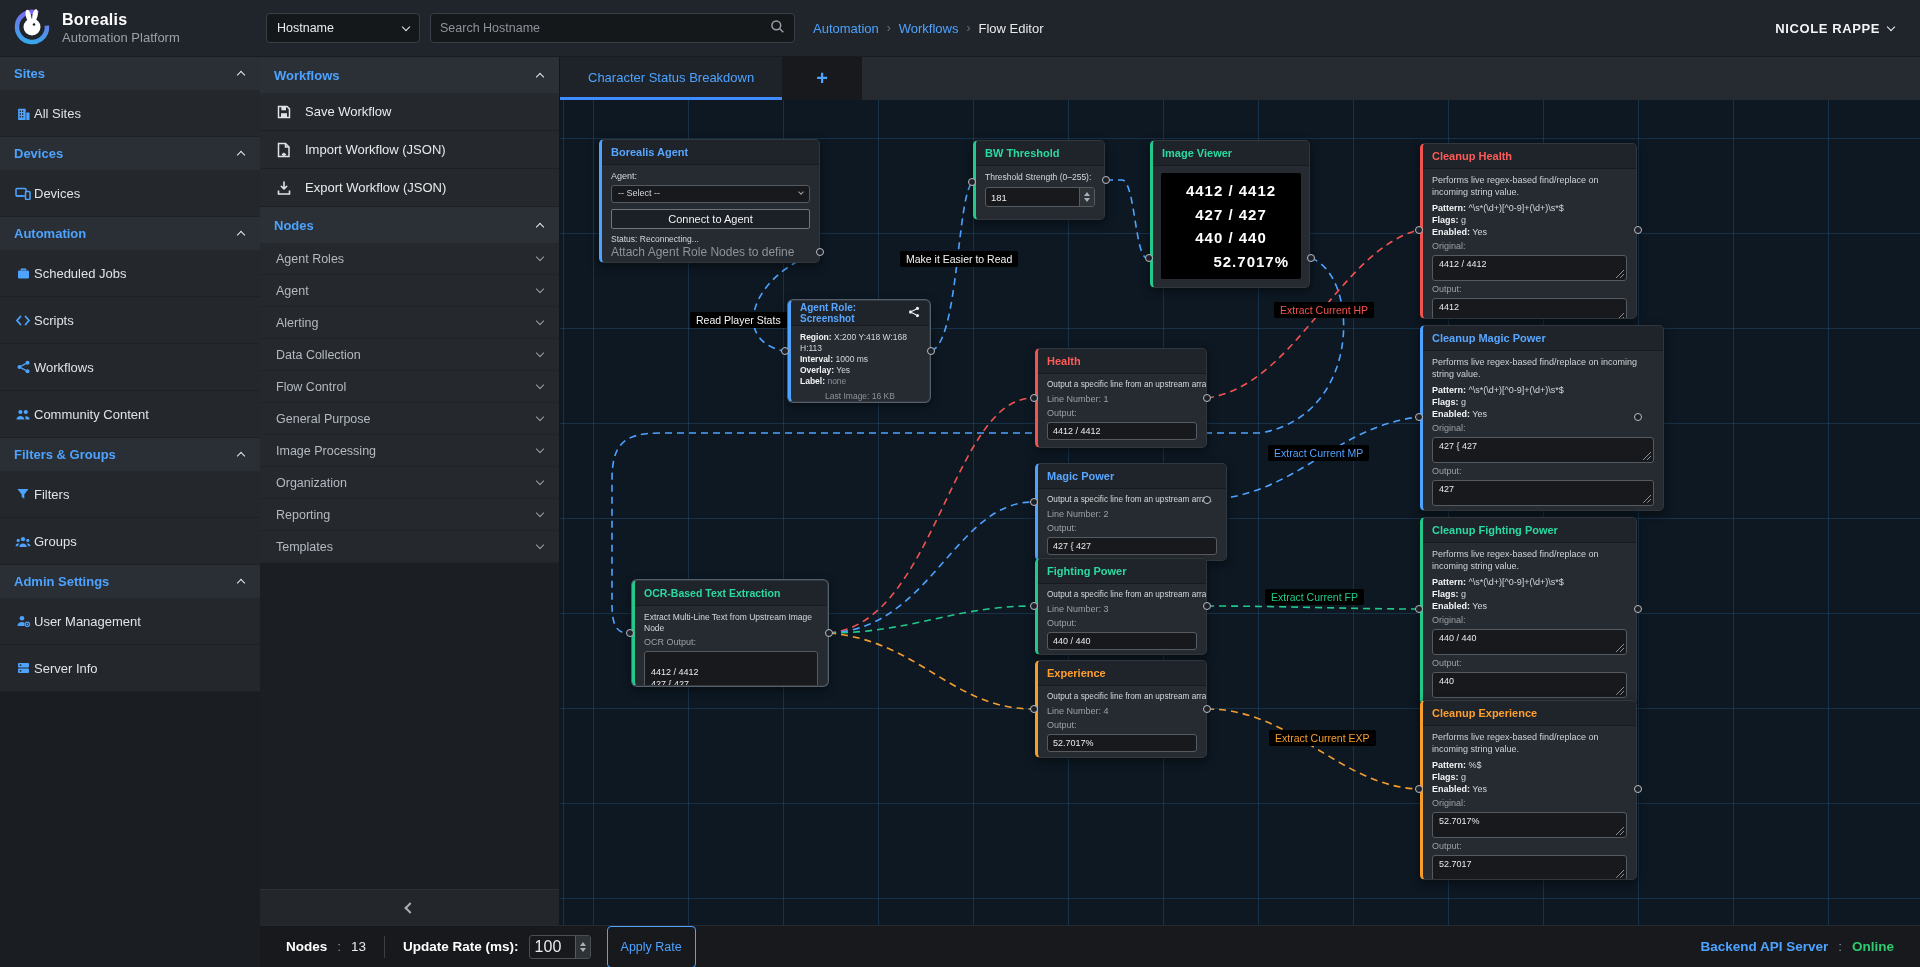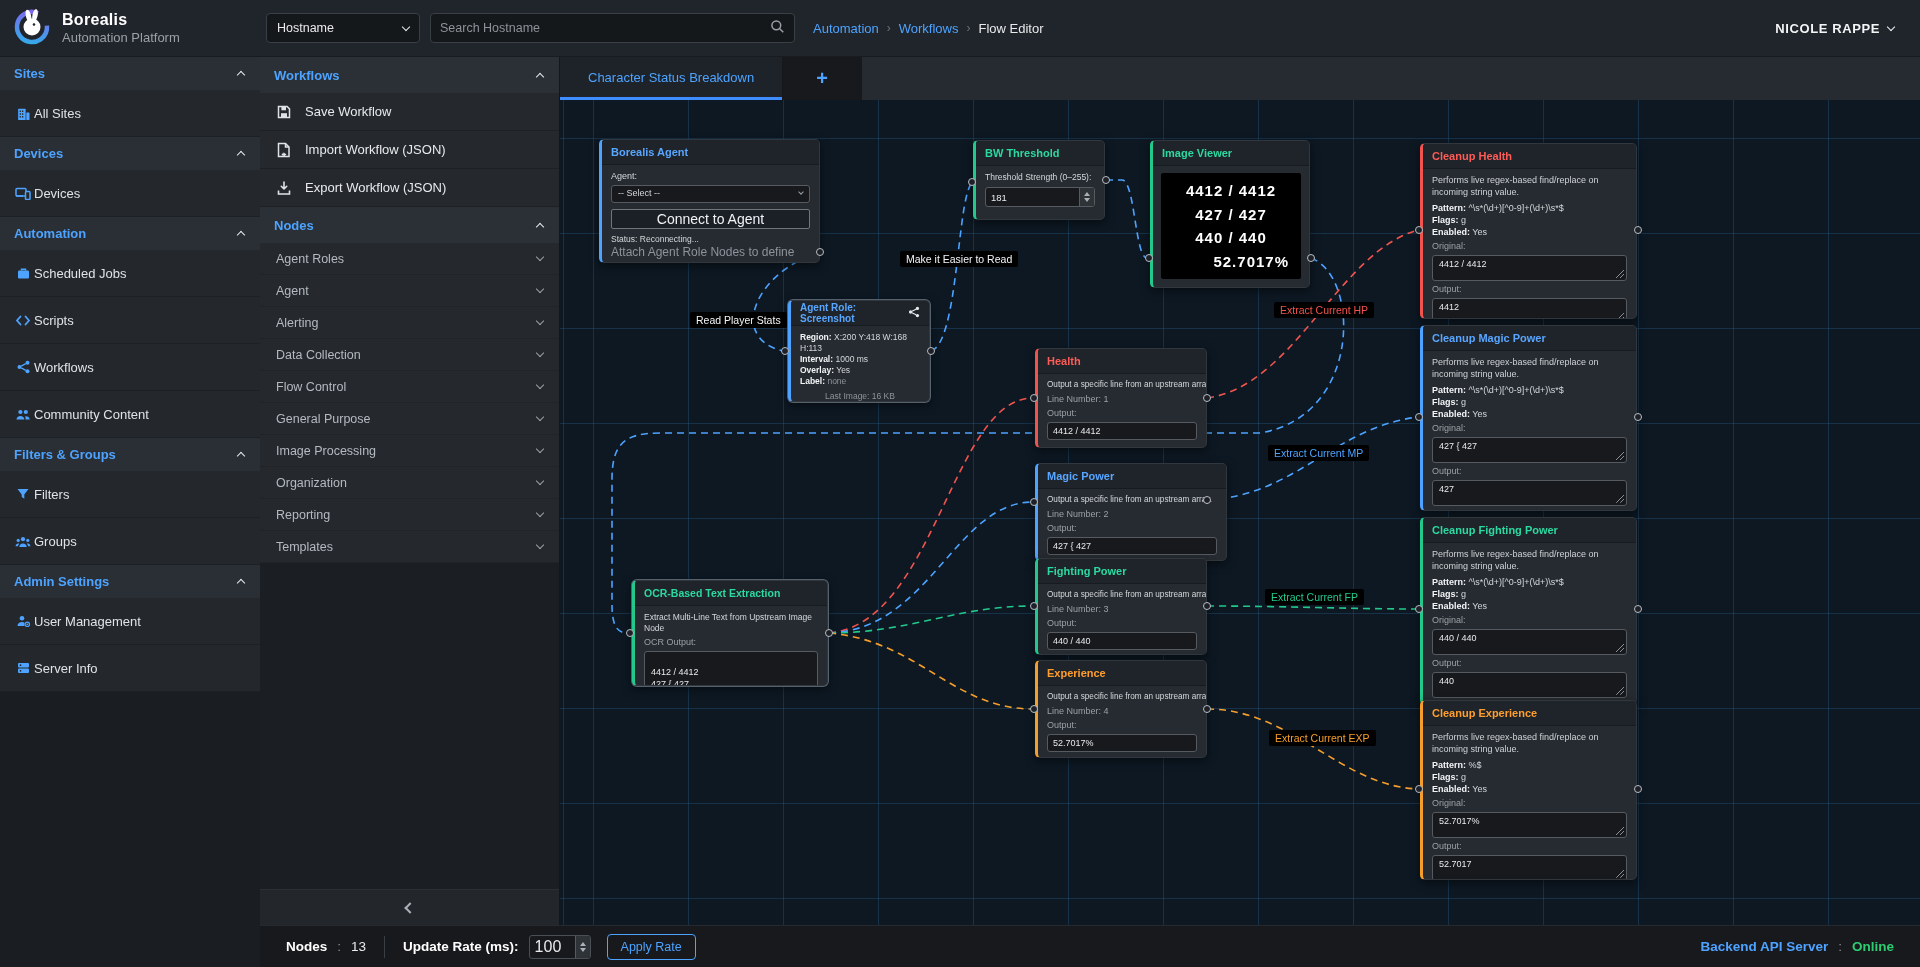--- a/index.html
+++ b/index.html
@@ -83,21 +83,21 @@
   .accent-red { border-left:3px solid #f1544f; }
   .accent-orange { border-left:3px solid #f59e2c; }
   .t-blue { color:#58a6ff; } .t-green { color:#2cd9a0; } .t-red { color:#ff5b57; } .t-orange { color:#ff9e2e; }
   .nlabel { color:#9aa0a6; margin:3px 0 2px; }
   .nin { width:100%; height:18px; background:#17191d; border:1px solid #565b61; border-radius:3px;
     color:#e8eaec; font-size:9px; font-family:inherit; padding:0 5px; outline:none; }
   .nselect { width:100%; height:18px; background:#17191d; border:1px solid #565b61; border-radius:3px;
     display:flex; align-items:center; justify-content:space-between; padding:0 6px; font-size:9px; color:#d4d8dc; cursor:pointer; }
   .nselect .chev { width:4px; height:4px; color:#9aa0a6; }
   .nbutton { width:100%; height:20px; margin-top:6px; background:#1b2026; border:1px solid #70757b; border-radius:2px;
-    color:#f0f2f4; font-size:14px; display:flex; align-items:center; justify-content:center; cursor:pointer; }
+    color:#f0f2f4; font-size:11px; display:flex; align-items:center; justify-content:center; cursor:pointer; }
   .ntextarea { position:relative; width:100%; background:#17191d; border:1px solid #565b61; border-radius:3px;
     padding:3px 6px; color:#e8eaec; min-height:26px; }
   .grip { position:absolute; right:2px; bottom:2px; width:10px; height:10px;
     background:repeating-linear-gradient(135deg, transparent 0 2px, #8a9097 2px 3px);
     clip-path:polygon(100% 0,100% 100%,0 100%); }
   .kv b { color:#f2f4f6; }
   .desc { color:#cfd3d7; margin-bottom:5px; }
   .muted { color:#8d939a; }
   .num-wrap { display:flex; height:20px; border:1px solid #565b61; border-radius:3px; overflow:hidden; background:#17191d; }
   .num-wrap input { flex:1; min-width:0; background:transparent; border:none; outline:none; color:#e8eaec; font-size:9.5px; padding:0 5px; font-family:inherit; }
@@ -118,21 +118,21 @@
     font-size:10.5px; white-space:nowrap; cursor:default; }
 
   
   .footer { grid-row:3; grid-column:2/4; background:#17191d; border-top:1px solid #262a2f;
     display:flex; align-items:center; padding:0 26px; font-size:13.5px; }
   .fw { font-weight:bold; color:#fff; }
   .fsep { color:#8d939a; margin:0 10px; }
   .vdiv { width:1px; height:22px; background:#3a3f45; margin:0 18px; }
   .footer .num-wrap { height:24px; width:62px; margin-left:10px; border-color:#4a4f55; }
   .footer .num-wrap input { font-size:16px; }
-  .apply-btn { margin-left:16px; height:26px; padding:0 13px; background:transparent; border:1px solid #4da3ff;
+  .apply-btn { margin-left:16px; height:42px; padding:0 13px; background:transparent; border:1px solid #4da3ff;
     border-radius:4px; color:#4da3ff; font-size:12.5px; font-family:inherit; cursor:pointer; }
   .api-label { color:#4da3ff; font-weight:bold; }
   .online { color:#2ecc71; font-weight:bold; }
 </style>
 </head>
 <body>
 
 <div class="app">
 
   <div class="header">
@@ -563,21 +563,21 @@
           <div class="kv"><b>Pattern:</b> <span>^\s*(\d+)[^0-9]+(\d+)\s*$</span></div>
           <div class="kv"><b>Flags:</b> <span>g</span></div>
           <div class="kv"><b>Enabled:</b> <span>Yes</span></div>
           <div class="nlabel">Original:</div>
           <div class="ntextarea"><span>4412 / 4412</span><i class="grip"></i></div>
           <div class="nlabel">Output:</div>
           <div class="ntextarea"><span>4412</span><i class="grip"></i></div>
         </div>
       </div>
 
-      <div class="node accent-blue" style="left:860px;top:225px;width:217px;height:186px">
+      <div class="node accent-blue" style="left:860px;top:225px;width:244px;height:186px">
         <div class="node-header">
             <span class="node-title t-blue">Cleanup Magic Power</span>
           </div>
         <div class="node-body">
           <div class="desc">Performs live regex-based find/replace on incoming string value.</div>
           <div class="kv"><b>Pattern:</b> <span>^\s*(\d+)[^0-9]+(\d+)\s*$</span></div>
           <div class="kv"><b>Flags:</b> <span>g</span></div>
           <div class="kv"><b>Enabled:</b> <span>Yes</span></div>
           <div class="nlabel">Original:</div>
           <div class="ntextarea"><span>427 { 427</span><i class="grip"></i></div>

